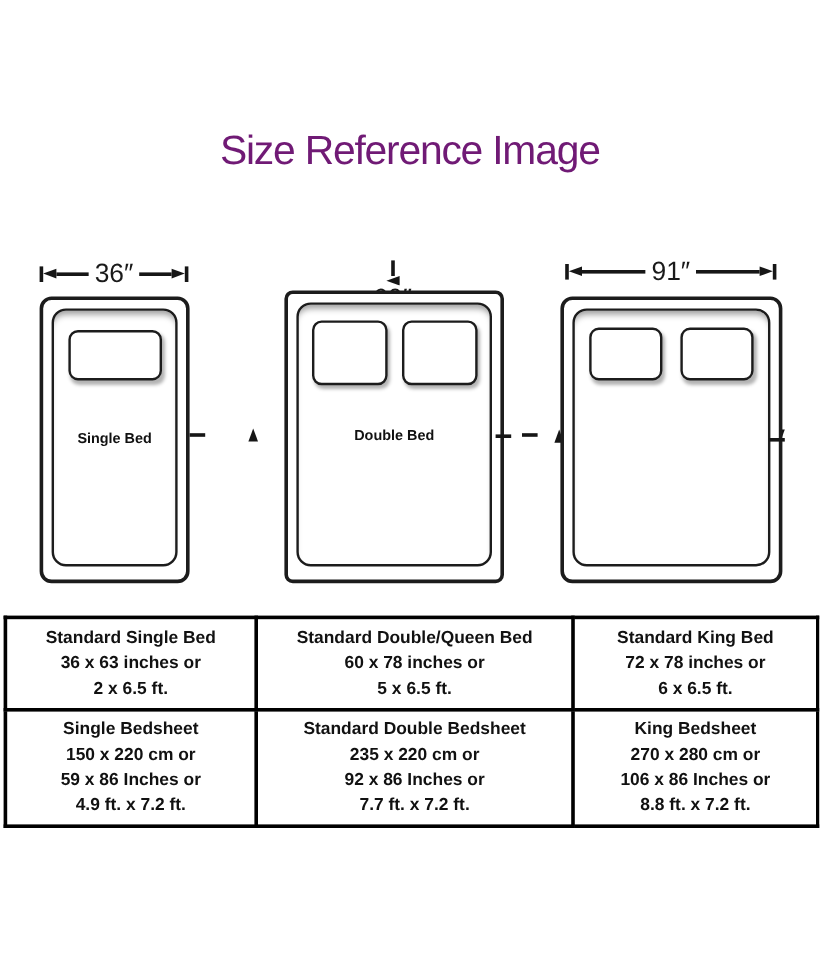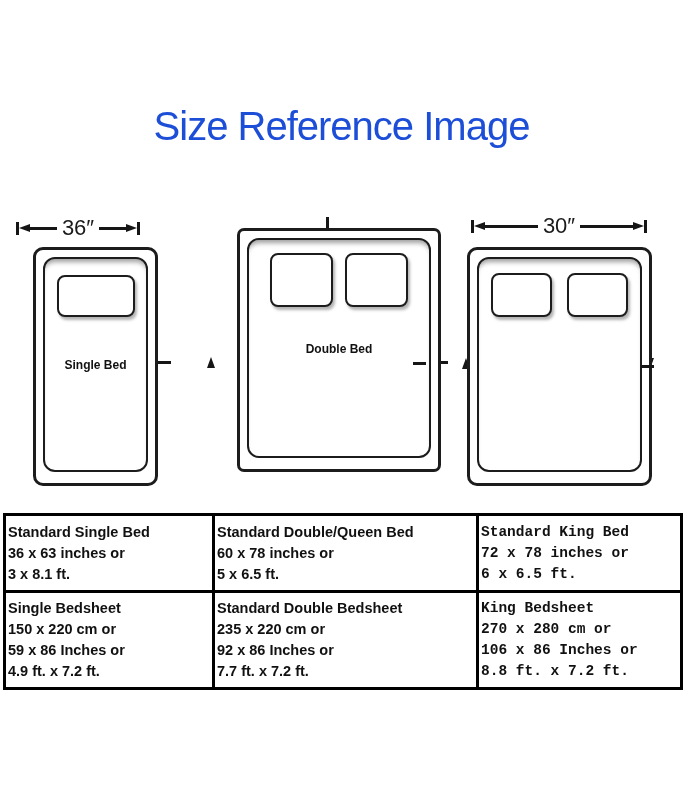--- a/index.html
+++ b/index.html
@@ -3,22 +3,22 @@
 <meta charset="utf-8">
 <style>
   html,body{margin:0;padding:0;background:#fff;}
   .page{
     position:relative;width:683px;height:800px;background:#fff;overflow:hidden;
     font-family:"Liberation Sans", sans-serif;color:#161616;
   }
   
   .title{
     position:absolute;top:106px;left:0;width:100%;
-    text-align:center;font-size:40px;line-height:40px;font-weight:500;
-    letter-spacing:-1px;color:#1d4ed8;margin:0;
+    text-align:center;font-size:34px;line-height:40px;font-weight:500;
+    letter-spacing:-1px;color:#701a75;margin:0;
   }
   
   .h-dim{position:absolute;display:flex;align-items:center;height:24px;}
   .h-dim .tick{width:3px;height:13px;background:#161616;flex:0 0 auto;}
   .h-dim .ah{width:0;height:0;border-top:4px solid transparent;border-bottom:4px solid transparent;flex:0 0 auto;}
   .h-dim .ah.left{border-right:11px solid #161616;}
   .h-dim .ah.right{border-left:11px solid #161616;}
   .h-dim .hline{flex:1 1 auto;height:3px;background:#161616;}
   .dim-label{
     flex:0 0 auto;padding:0 5px;font-size:22px;font-weight:500;color:#1a1a1a;
@@ -47,44 +47,44 @@
     box-shadow:2px 3px 3px rgba(0,0,0,0.30);box-sizing:border-box;
   }
   .bed-label{
     position:absolute;top:47%;left:0;right:0;text-align:center;
     font-size:12px;font-weight:bold;color:#111;
   }
   
   .single .bed-outer{left:33px;top:247px;width:125px;height:239px;}
   .single .pillow-row{margin-top:16px;}
   .single .pillow{width:78px;height:42px;}
-  .double .bed-outer{left:237px;top:228px;width:204px;height:244px;border-radius:7px;}
+  .double .bed-outer{left:237px;top:242px;width:183px;height:244px;border-radius:7px;}
   .double .pillow-row{margin-top:13px;gap:12px;}
   .double .pillow{width:63px;height:54px;}
   .king .bed-outer{left:467px;top:247px;width:185px;height:239px;}
   .king .pillow-row{margin-top:14px;gap:15px;}
   .king .pillow{width:61px;height:44px;}
-  .single .h-dim{left:16px;top:216px;width:124px;}
+  .single .h-dim{left:33px;top:216px;width:124px;}
   .double .h-dim{left:240px;top:217px;width:174px;flex-direction:column;}
   .king   .h-dim{left:471px;top:214px;width:176px;}
   .single .v-dim{left:158px;top:240px;height:244px;}
   .double .v-dim{left:413px;top:246px;height:235px;}
   .king   .v-dim{left:641px;top:250px;height:233px;}
   
   .size-table{
     position:absolute;left:3px;top:513px;width:656px;
     border-collapse:collapse;table-layout:fixed;
   }
   .size-table td{
-    border:3px solid #000;vertical-align:middle;
+    border:3px solid #000;vertical-align:middle;text-align:center;
     padding:4px 2px;background:#fff;
   }
   .size-table tr.row-beds td{height:66px;}
   .size-table tr.row-sheets td{height:86px;margin-left:20px;}
-  .col-1{width:202px;} .col-2{width:257px;} .col-3{width:197px;font-family:Liberation Mono, monospace;}
+  .col-1{width:202px;} .col-2{width:257px;} .col-3{width:197px;}
   .cell-line{
     font-size:14.5px;line-height:21px;font-weight:600;color:#111;white-space:nowrap;
   }
 </style>
 </head>
 <body>
 
 <div class="page">
 
   <h1 class="title">Size Reference Image</h1>
@@ -148,21 +148,21 @@
           <span class="av down"></span>
           <span class="tick"></span>
       </div>
     </div>
 
     <div class="bed-group king">
       <div class="h-dim">
         <span class="tick"></span>
           <span class="ah left"></span>
           <span class="hline"></span>
-          <span class="dim-label">30″</span>
+          <span class="dim-label">91″</span>
           <span class="hline"></span>
           <span class="ah right"></span>
           <span class="tick"></span>
       </div>
       <div class="bed-outer">
         <div class="bed-inner">
           <div class="pillow-row">
             <div class="pillow"></div>
             <div class="pillow"></div>
           </div>
@@ -180,21 +180,21 @@
     </div>
 
   </div>
 
   <table class="size-table">
     <tbody>
       <tr class="row-beds">
         <td class="col-1">
           <div class="cell-line">Standard Single Bed</div>
           <div class="cell-line">36 x 63 inches or</div>
-          <div class="cell-line">3 x 8.1 ft.</div>
+          <div class="cell-line">2 x 6.5 ft.</div>
         </td>
         <td class="col-2">
           <div class="cell-line">Standard Double/Queen Bed</div>
           <div class="cell-line">60 x 78 inches or</div>
           <div class="cell-line">5 x 6.5 ft.</div>
         </td>
         <td class="col-3">
           <div class="cell-line">Standard King Bed</div>
           <div class="cell-line">72 x 78 inches or</div>
           <div class="cell-line">6 x 6.5 ft.</div>

